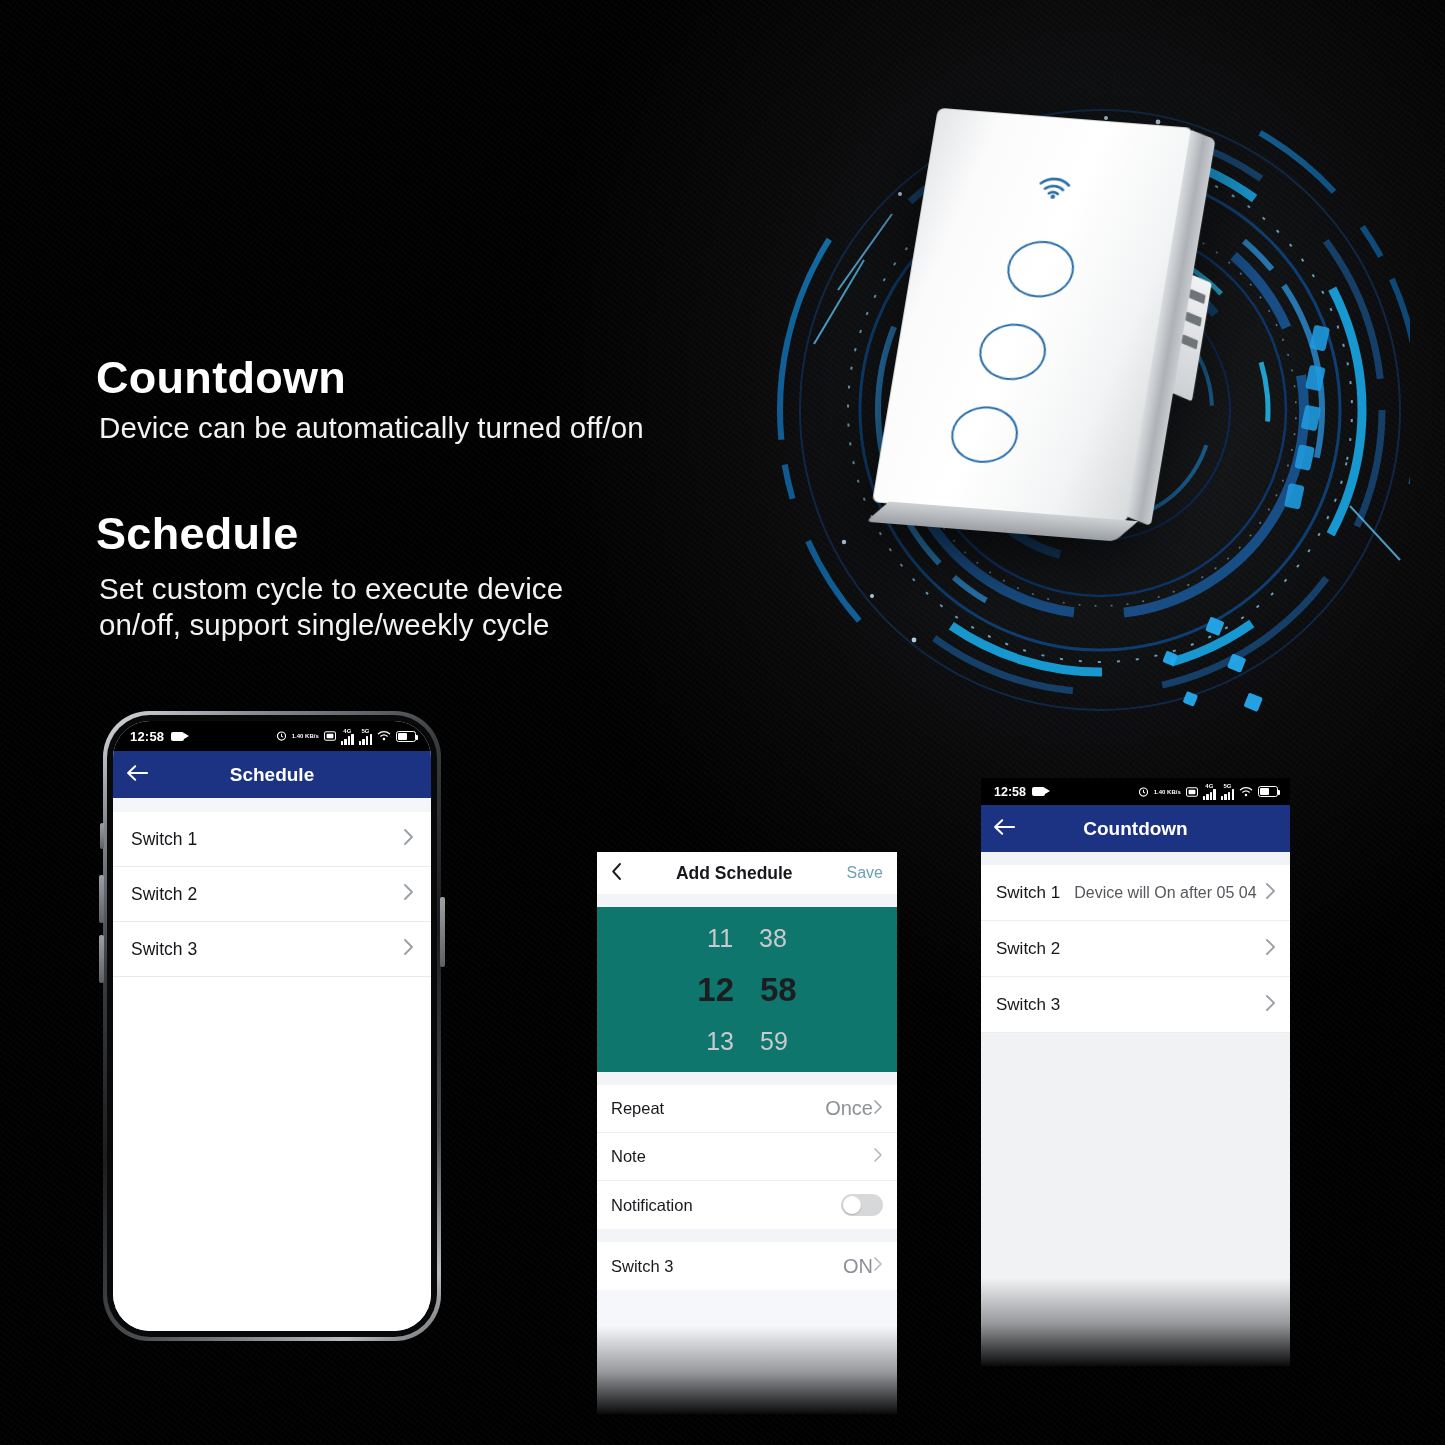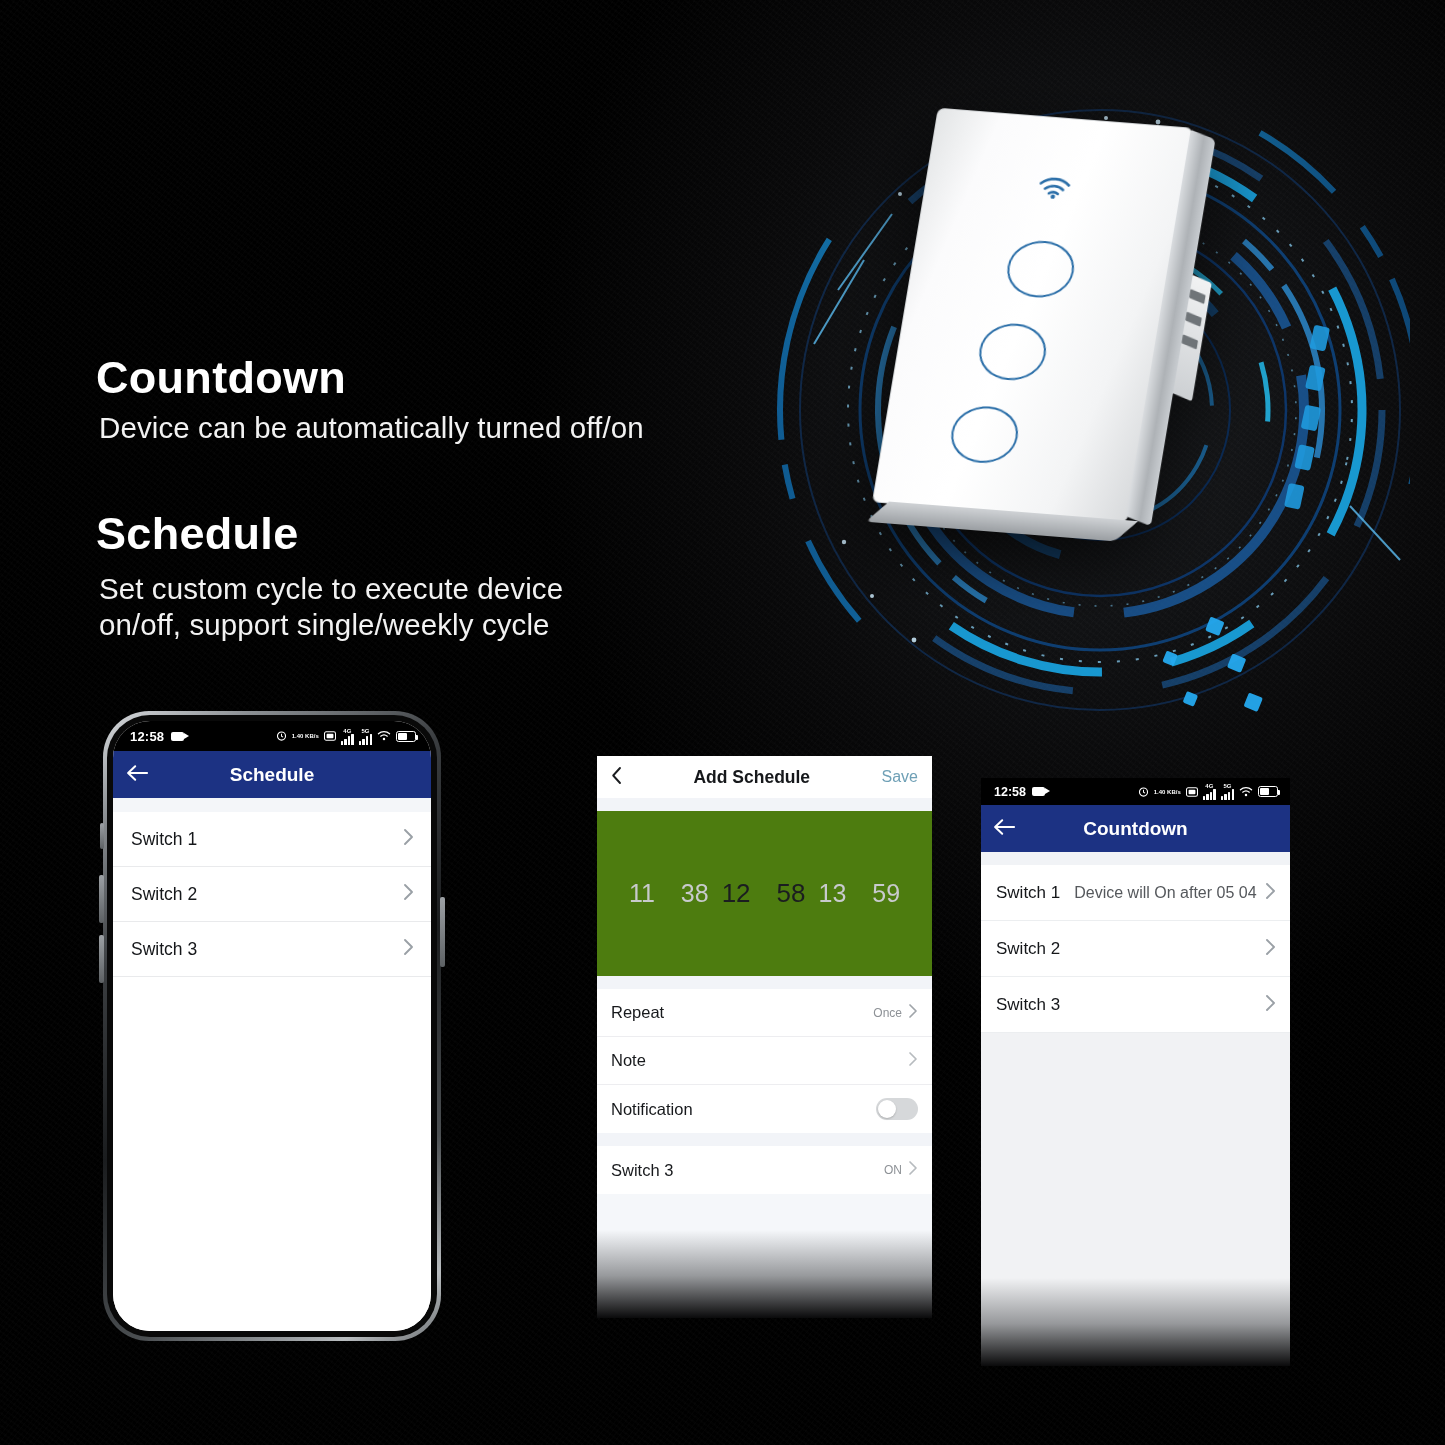--- a/index.html
+++ b/index.html
@@ -154,48 +154,48 @@
   #phone1 .band { height: 14px; background: #f4f6f9; }
   #phone1 .row {
     height: 55px; display: flex; align-items: center;
     padding: 0 17px 0 18px; background: #fff;
     border-bottom: 1px solid #e9eaec;
   }
   #phone1 .row .lbl { font-size: 17.5px; color: #15171a; flex: 1; }
 
   
   #phone2 {
-    position: absolute; left: 597px; top: 756px;
-    width: 335px; height: 562px;
+    position: absolute; left: 597px; top: 852px;
+    width: 300px; height: 562px;
     background: #fff;
     overflow: hidden;
   }
   #phone2 .hdr {
     height: 42px; display: flex; align-items: center;
     padding: 0 14px; background: #fff; position: relative;
   }
   #phone2 .hdr .ttl {
     flex: 1; text-align: center; font-size: 17.5px; font-weight: bold; color: #16181b;
   }
   #phone2 .hdr .save { font-size: 16px; color: #6fa0b6; font-weight: 500; }
   #phone2 .band { height: 13px; background: #f2f4f8; }
   #phone2 .picker {
-    height: 165px; background: #4d7c0f;
-    display: flex; flex-direction: row; justify-content: center; align-items: center; gap: 13px;
+    height: 165px; background: #0f766e;
+    display: flex; flex-direction: column; justify-content: center; align-items: center;
   }
   #phone2 .picker .pr { display: flex; gap: 26px; justify-content: center; }
   #phone2 .picker .dim { font-size: 25px; color: #c8cacd; font-weight: 500; padding: 9px 0; }
-  #phone2 .picker .sel { font-size: 26px; color: #1b1d20; font-weight: normal; padding: 9px 0; }
+  #phone2 .picker .sel { font-size: 33px; color: #1b1d20; font-weight: bold; padding: 9px 0; }
   #phone2 .row {
     height: 48px; display: flex; align-items: center;
     padding: 0 14px; background: #fff;
     border-bottom: 1px solid #ededf0;
   }
   #phone2 .row .lbl { flex: 1; font-size: 16.5px; color: #17191c; }
-  #phone2 .row .val { font-size: 12px; color: #8d9196; margin-right: 6px; }
+  #phone2 .row .val { font-size: 20px; color: #8d9196; }
   #phone2 .toggle {
     width: 42px; height: 22px; border-radius: 12px;
     background: #d6d8da; position: relative;
   }
   #phone2 .toggle b {
     position: absolute; left: 2px; top: 2px;
     width: 18px; height: 18px; border-radius: 50%;
     background: #fff; box-shadow: 0 1px 2px rgba(0,0,0,.2);
   }
   #phone2 .fade-bottom, #phone3 .fade-bottom {

